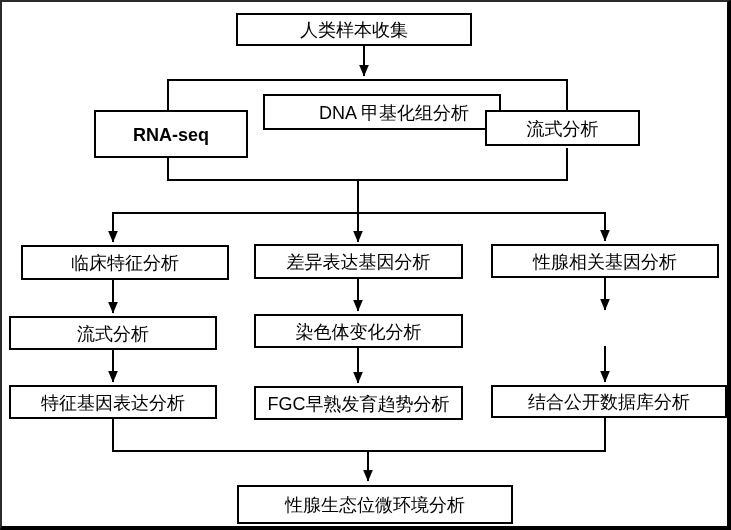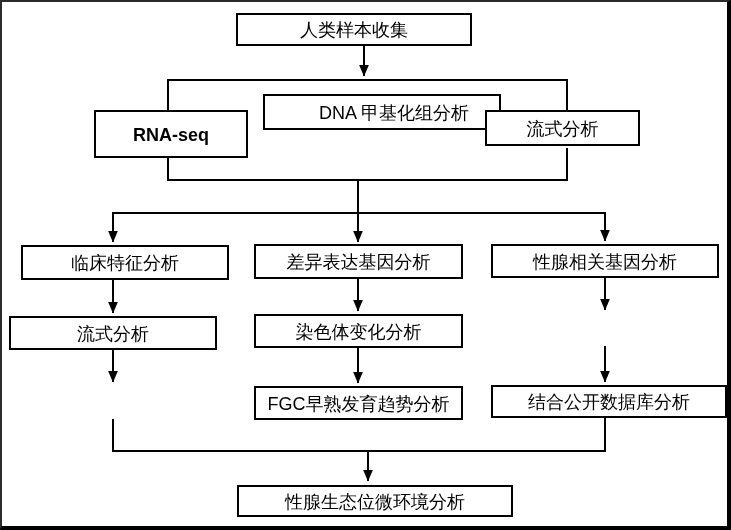--- a/index.html
+++ b/index.html
@@ -82,35 +82,38 @@
   <div class="node" style="left:483px; top:108px; width:155px; height:36px;">
     <span>流式分析</span>
   </div>
 
   <div class="node" style="left:7px;   top:243px; width:208px; height:35px;margin-left:12px;">
     <span>临床特征分析</span>
   </div>
   <div class="node" style="left:7px;   top:314px; width:208px; height:34px;">
     <span>流式分析</span>
   </div>
+  <div class="node" style="left:7px;   top:383px; width:208px; height:34px;">
+    <span>特征基因表达分析</span>
+  </div>
 
   <div class="node" style="left:252px; top:242px; width:209px; height:35px;">
     <span>差异表达基因分析</span>
   </div>
   <div class="node" style="left:252px; top:312px; width:209px; height:34px;">
     <span>染色体变化分析</span>
   </div>
   <div class="node" style="left:252px; top:384px; width:209px; height:34px;">
     <span>FGC早熟发育趋势分析</span>
   </div>
 
   <div class="node" style="left:489px; top:242px; width:228px; height:34px;">
     <span>性腺相关基因分析</span>
   </div>
   <div class="node" style="left:489px; top:383px; width:236px; height:33px;">
     <span>结合公开数据库分析</span>
   </div>
 
-  <div class="node" style="left:235px; top:483px; width:276px; height:32px;">
+  <div class="node" style="left:235px; top:483px; width:276px; height:39px;">
     <span>性腺生态位微环境分析</span>
   </div>
 
 </div>
 
 </body></html>

